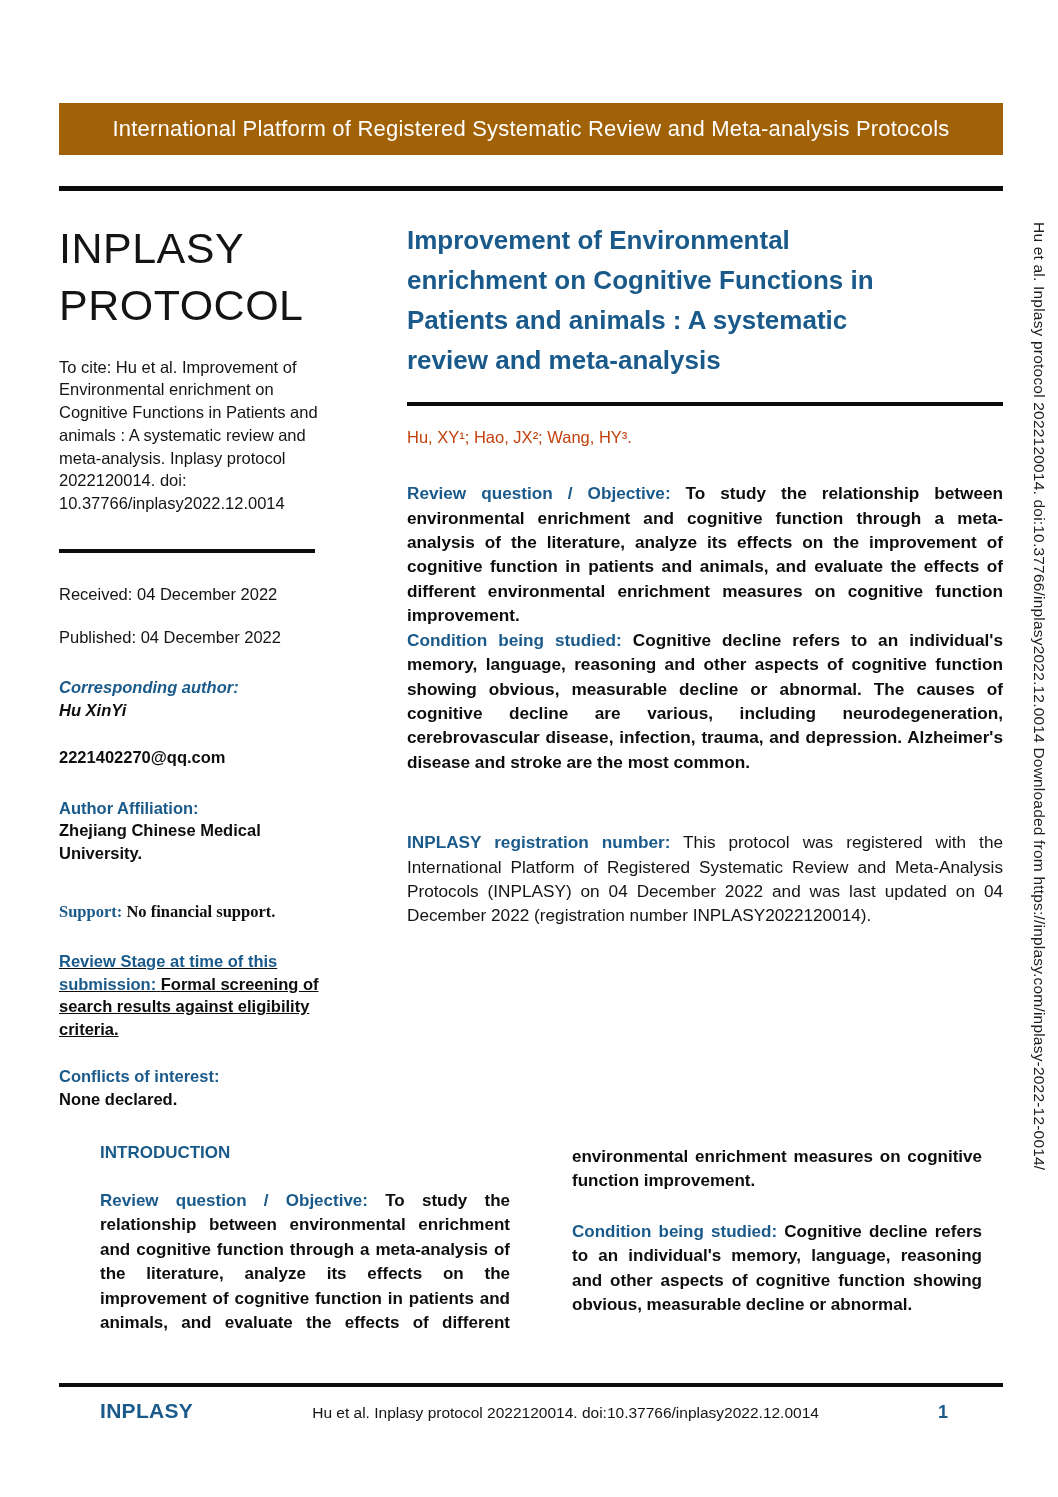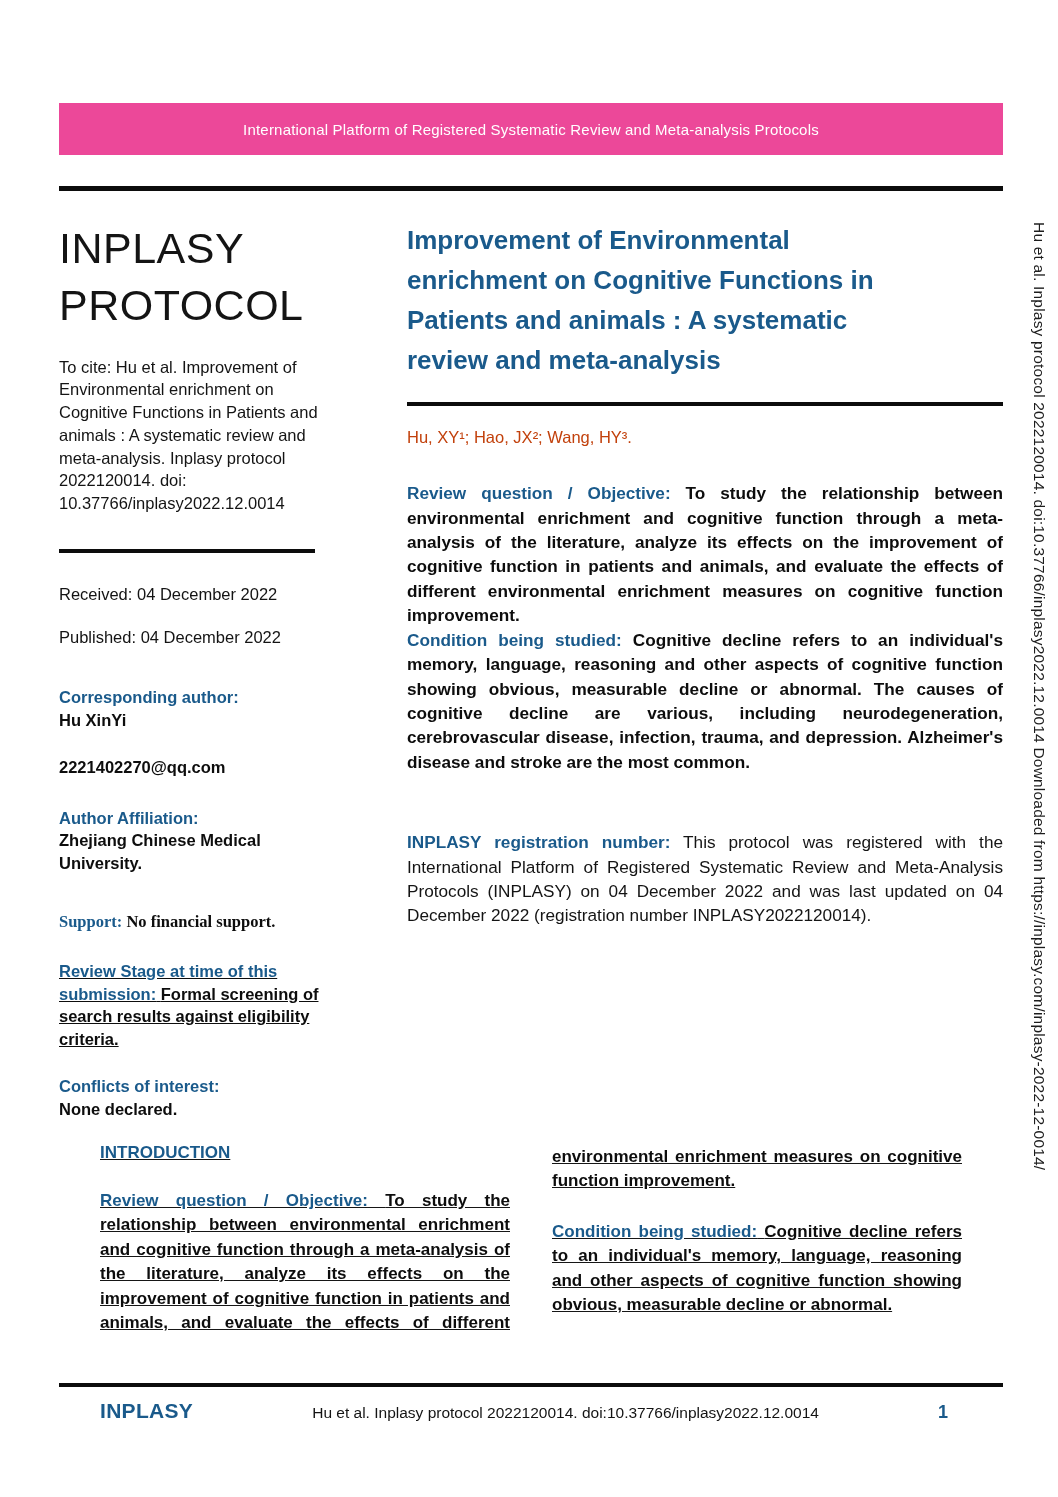--- a/index.html
+++ b/index.html
@@ -8,59 +8,59 @@
     position:relative;
     width:1058px; height:1497px;
     background:#ffffff;
     font-family:"Liberation Sans", sans-serif;
     color:#161616;
     overflow:hidden;
   }
   
   .banner {
     position:absolute; left:59px; top:103px; width:944px; height:52px;
-    background:#ec4899; color:#ffffff;
+    background:#a16207; color:#ffffff;
     display:flex; align-items:center; justify-content:center;
-    font-size:15px; letter-spacing:0.2px;
+    font-size:22px; letter-spacing:0.2px;
   }
   .header-rule {
     position:absolute; left:59px; top:186px; width:944px; height:5px;
     background:#0c0c0c;
   }
   
   .main {
     position:absolute; left:59px; top:220px; width:944px;
     display:grid; grid-template-columns:272px 1fr; column-gap:76px;
   }
   
   .brand { font-size:43px; line-height:1.32; color:#141414; letter-spacing:0.5px; }
   .citation { margin-top:22px; width:262px; font-size:16.5px; line-height:1.38; color:#141414; }
   .rule-left { margin-top:34px; width:256px; height:4px; background:#0c0c0c; }
   .meta-line { font-size:16.5px; line-height:1.38; color:#141414; }
   .received { margin-top:30px; }
   .published { margin-top:20px; }
   .lp-section { font-size:16.5px; line-height:1.38; font-weight:bold; color:#0d0d0d; }
   .lbl { color:#1A5A8B; font-weight:bold; }
-  .sec-author { margin-top:38px; }
+  .sec-author { margin-top:28px;font-style:italic; }
   .sec-email { margin-top:24px; }
   .sec-affil { margin-top:28px; }
   .sec-support { margin-top:36px;font-family:Liberation Serif, serif; }
   .sec-stage { margin-top:26px;text-decoration:underline; }
   .sec-conflicts { margin-top:24px; }
   
   .title-block { font-size:26px; font-weight:bold; color:#1A5A8B; line-height:1.54; }
   .rule-right { margin-top:22px; width:100%; height:4px; background:#0c0c0c; }
   .authors { margin-top:22px; font-size:16.5px; color:#c2410c; }
   .body-block { margin-top:34px; font-size:17.2px; font-weight:bold; line-height:1.42; text-align:justify; color:#0d0d0d; }
   .registration { margin-top:56px; font-size:17.2px; font-weight:normal; line-height:1.42; text-align:justify; color:#141414; }
   .registration .lbl { font-weight:bold; }
   
   .intro {
     position:absolute; left:100px; top:1143px; width:862px;
-    display:grid; grid-template-columns:410px 410px; column-gap:42px;text-decoration:underline;
+    display:grid; grid-template-columns:410px 410px; column-gap:62px;
   }
   .intro-heading { color:#1A5A8B; font-weight:bold; font-size:17px; }
   .intro p { font-size:17px; font-weight:bold; line-height:1.44; text-align:justify; color:#0d0d0d; }
   .intro .p-first { margin-top:26px; }
   .stretch-last { text-align-last:justify; }
   .intro .p-cont { margin-top:2px; }
   .intro .p-cond { margin-top:26px; }
   
   .footer { position:absolute; left:59px; top:1383px; width:944px; }
   .footer-rule { width:100%; height:4px; background:#0c0c0c; }

